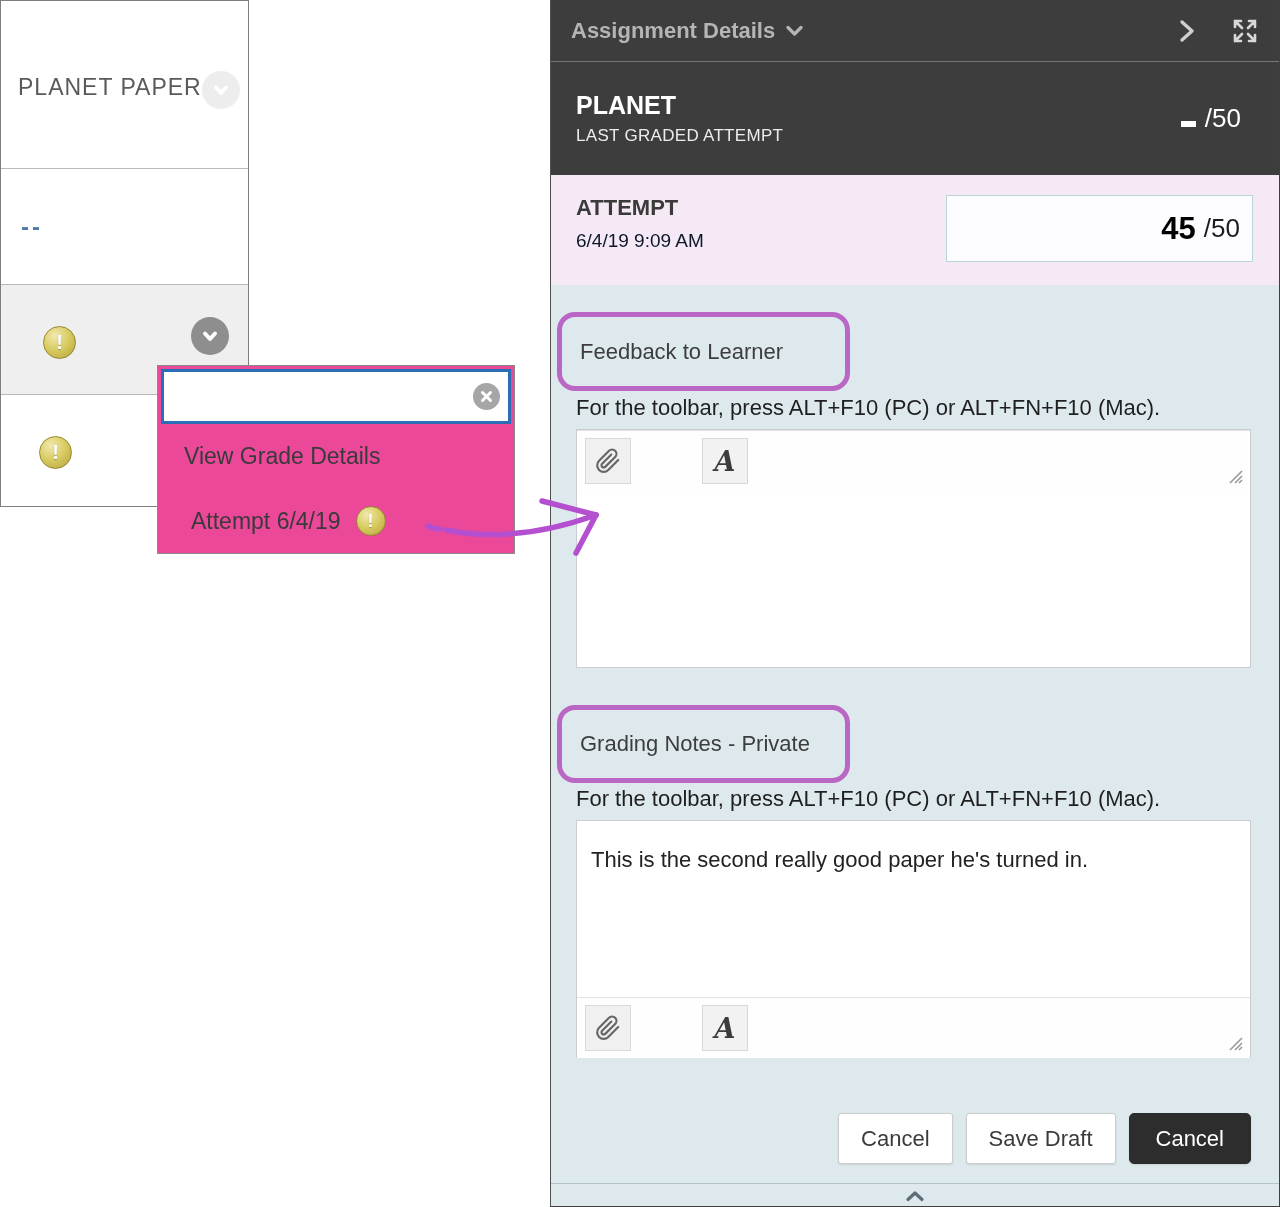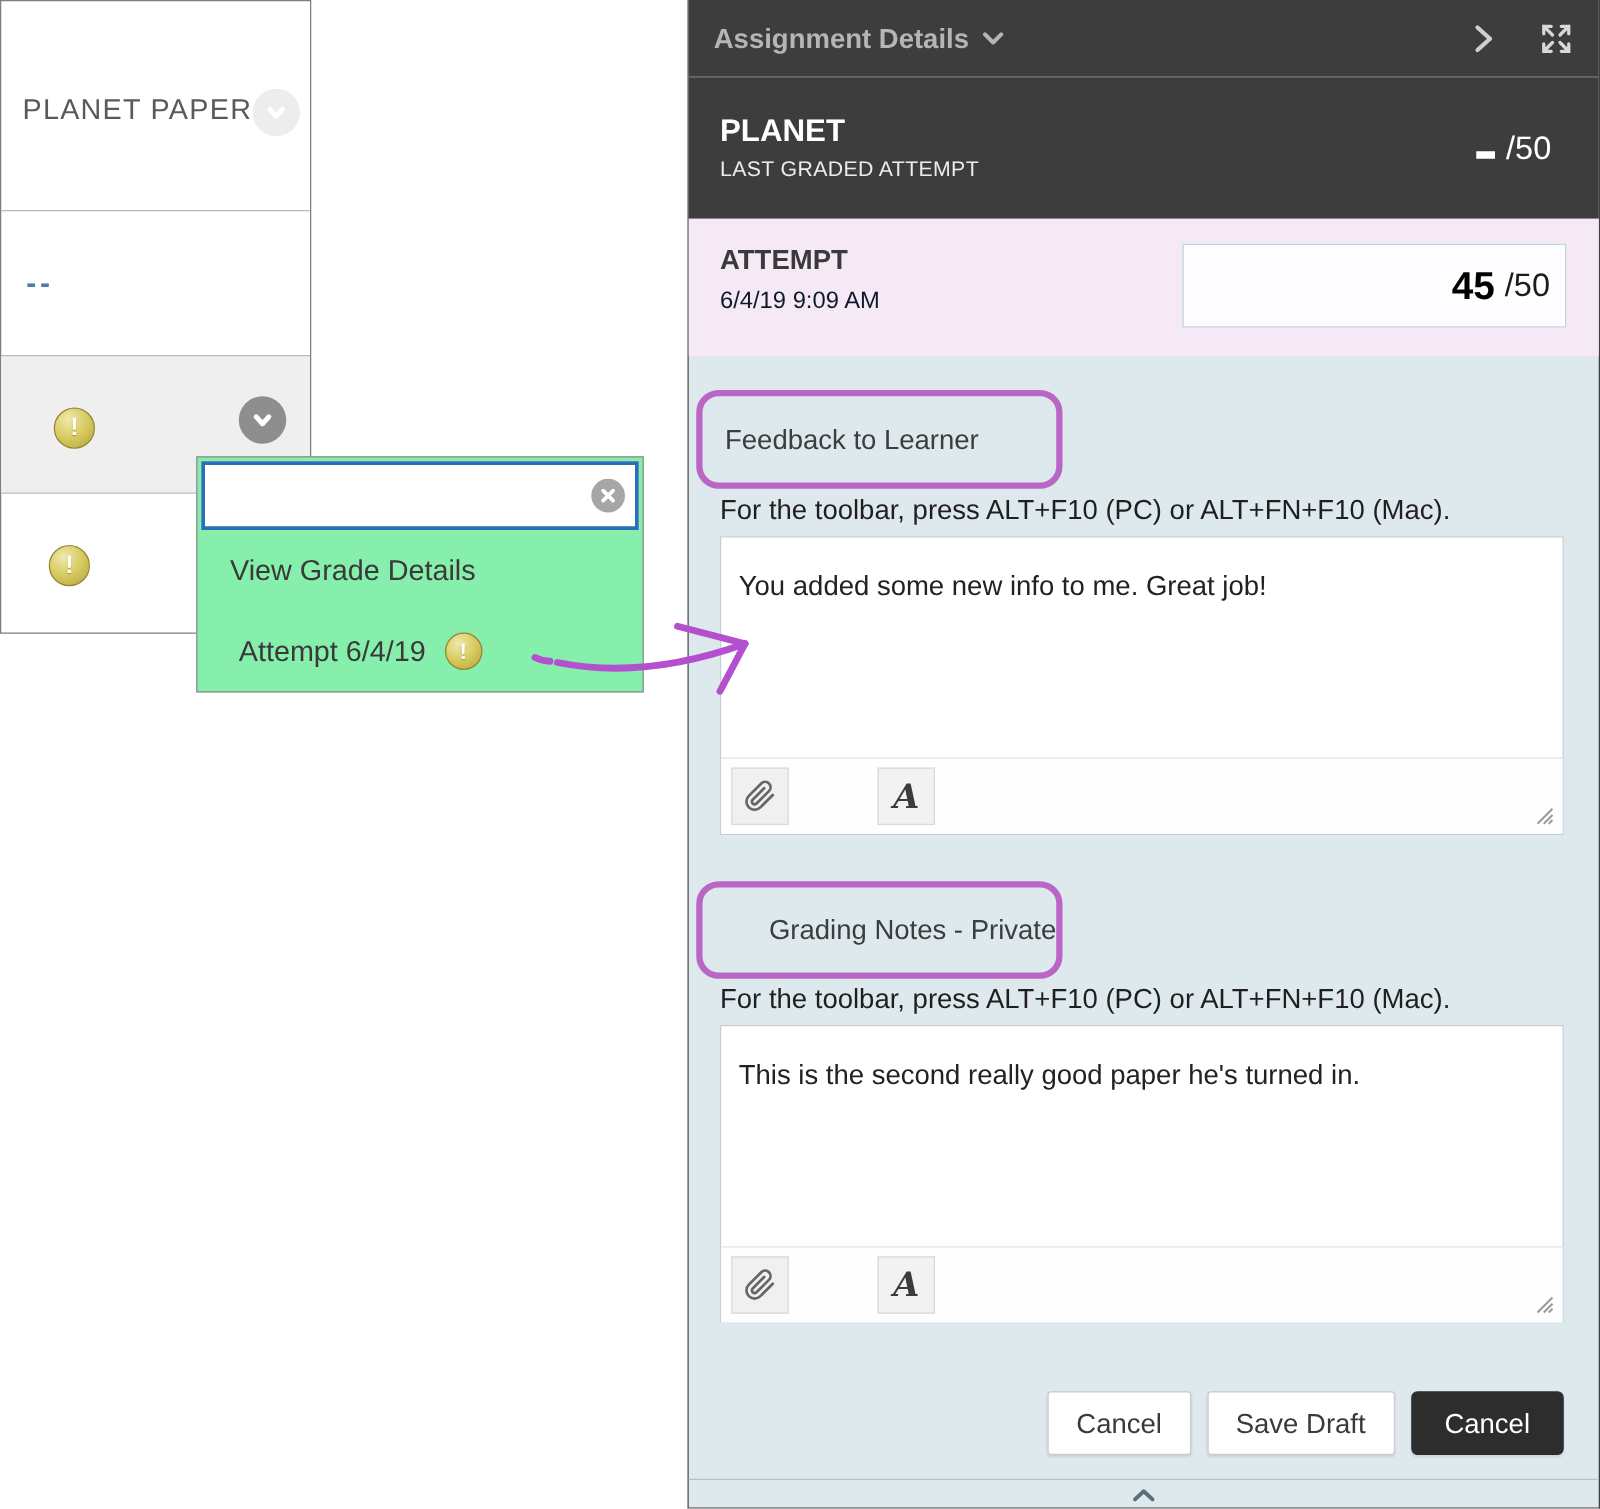--- a/index.html
+++ b/index.html
@@ -22,21 +22,21 @@
   .excl{width:33px;height:33px;border-radius:50%;
         background:radial-gradient(circle at 35% 28%, #f0e9ac 0%, #d8cb62 48%, #b3a238 100%);
         border:1px solid #96872f;color:#fff;font-weight:bold;font-size:20px;
         display:flex;align-items:center;justify-content:center;box-sizing:border-box;
         text-shadow:0 1px 1px rgba(120,105,30,.55);}
   .r3 .excl{position:absolute;left:42px;top:41px;}
   .r3 .chev-circle{position:absolute;right:19px;top:32px;}
   .r4 .excl{position:absolute;left:38px;top:41px;}
 
   
-  .popup{position:absolute;left:157px;top:365px;width:358px;height:189px;background:#86efac;
+  .popup{position:absolute;left:157px;top:365px;width:358px;height:189px;background:#ec4899;
          border:1px solid #8a8a8a;z-index:5;box-sizing:border-box;}
   .popup-input-wrap{position:absolute;left:3px;top:3px;right:3px;height:55px;}
   .grade-input{width:100%;height:100%;box-sizing:border-box;border:3px solid #2a6fb5;
                padding:0 46px 0 10px;font-size:22px;font-family:"Liberation Sans",sans-serif;outline:none;}
   .clear-btn{position:absolute;right:11px;top:14px;width:27px;height:27px;border-radius:50%;
              background:#a6a6a6;display:flex;align-items:center;justify-content:center;cursor:pointer;}
   .popup-item{position:absolute;left:0;right:0;height:40px;font-size:23px;color:#3a3a3a;
               display:flex;align-items:center;cursor:pointer;}
   .popup-item.i1{top:70px;padding-left:26px;}
   .popup-item.i2{top:135px;padding-left:33px;}
@@ -71,21 +71,21 @@
              border:1px solid #b9d5da;box-sizing:border-box;display:flex;align-items:center;
              justify-content:flex-end;padding-right:12px;cursor:text;}
   .score-val{font-size:31px;font-weight:bold;color:#000;margin-right:8px;}
   .score-total{font-size:26px;color:#1c1c1c;}
 
   .panel-content{position:relative;height:898px;}
   .label-box{position:absolute;left:6px;width:293px;box-sizing:border-box;border:5px solid #b966c5;
              border-radius:18px;display:flex;align-items:center;padding-left:18px;
              font-size:22px;color:#3d3d3d;}
   .label-box.b1{top:27px;height:79px;}
-  .label-box.b2{top:420px;height:78px;justify-content:flex-end;}
+  .label-box.b2{top:420px;height:78px;}
   .hint{position:absolute;left:25px;font-size:22px;color:#1f1f1f;}
   .hint.h1{top:110px;}
   .hint.h2{top:501px;}
   .editor{position:absolute;left:25px;width:675px;background:#fff;border:1px solid #c9cdd1;box-sizing:border-box;}
   .editor.e1{top:144px;height:239px;}
   .editor.e2{top:535px;height:238px;}
   .editor-text{height:176px;padding:26px 20px 0 14px;font-size:22px;color:#222;box-sizing:border-box;cursor:text;}
   .editor-toolbar{height:60px;border-top:1px solid #e3e3e3;position:relative;background:#fefefe;}
   .tool-btn{position:absolute;top:7px;width:46px;height:46px;background:#f0f0f0;border:1px solid #d8d8d8;
             display:flex;align-items:center;justify-content:center;padding:0;cursor:pointer;}
@@ -202,21 +202,20 @@
       </div>
     </div>
 
     <div class="panel-content">
 
       <div class="label-box b1">
         <span>Feedback to Learner</span>
       </div>
       <div class="hint h1">For the toolbar, press ALT+F10 (PC) or ALT+FN+F10 (Mac).</div>
       <div class="editor e1">
-        <div class="editor-text">You added some new info to me. Great job!</div>
         <div class="editor-toolbar">
           <button class="tool-btn attach">
             <svg width="26" height="26" viewBox="0 0 24 24">
                 <path d="M21.44 11.05l-9.19 9.19a6 6 0 0 1-8.49-8.49l9.19-9.19a4 4 0 0 1 5.66 5.66l-9.2 9.19a2 2 0 0 1-2.83-2.83l8.49-8.48" fill="none" stroke="#666" stroke-width="2" stroke-linecap="round" stroke-linejoin="round"></path>
               </svg>
           </button>
           <button class="tool-btn abtn">
             <span class="a-glyph">A</span>
           </button>
           <span class="resize">

